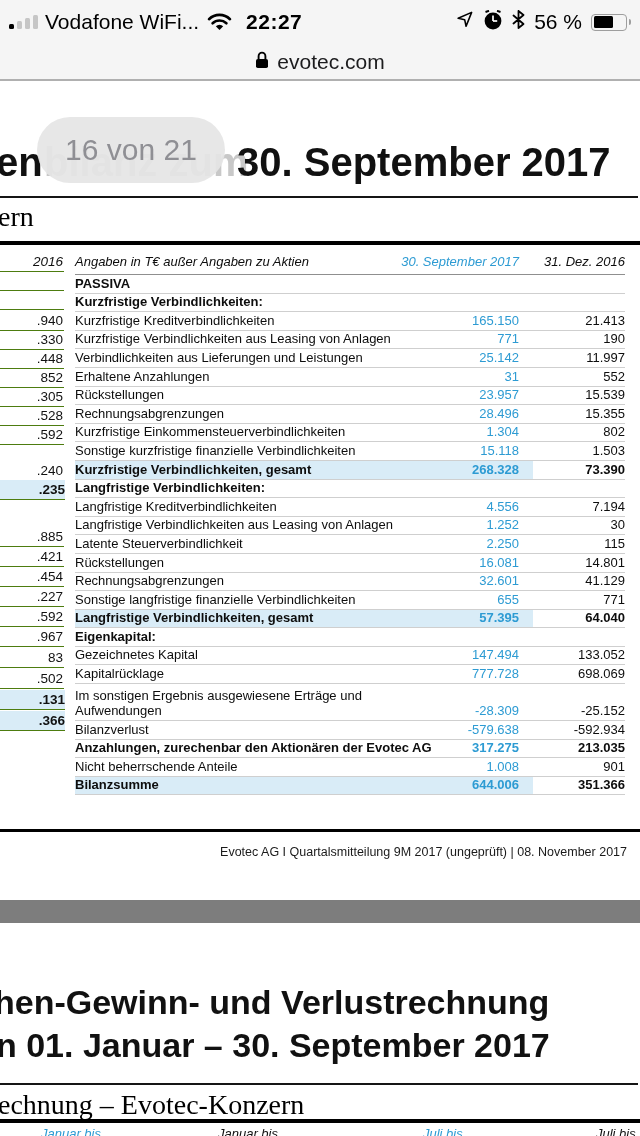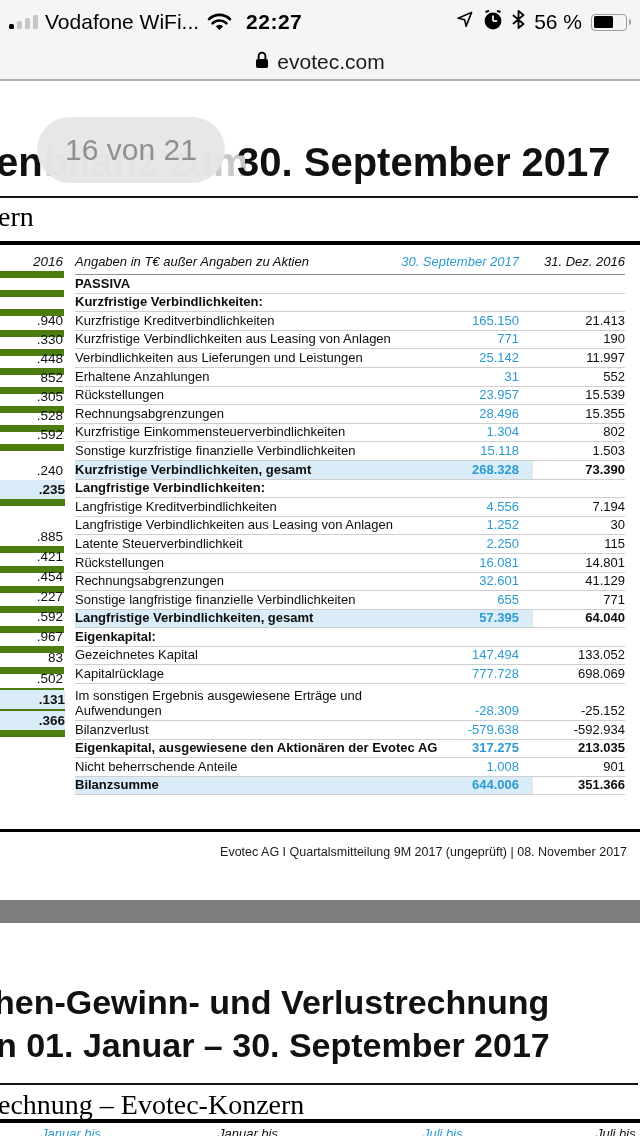--- a/index.html
+++ b/index.html
@@ -33,21 +33,21 @@
     background:rgba(229,229,229,.92);display:flex;align-items:center;justify-content:center;
     font-size:30px;color:#8f8f94;z-index:3;}
   .thinline1{position:absolute;top:196px;left:0;width:638px;height:2px;background:#151515;}
   .serif-frag{position:absolute;font-family:"Liberation Serif",serif;font-size:28px;color:#000;white-space:nowrap;}
   #sub1{top:201px;left:-2px;}
   .rule-top{position:absolute;top:241px;left:0;width:640px;height:4px;background:#000;}
 
   
   .leftcol{position:absolute;left:0;top:0;width:66px;}
   .left-row{position:absolute;left:0;width:63px;height:19px;line-height:19px;text-align:right;
-    font-size:13.5px;border-bottom:7px solid #4d7c0f;padding-right:1px;}
+    font-size:13.5px;border-bottom:1px solid #4d7c0f;padding-right:1px;}
   .left-row.nb{border-bottom:none;}
   .left-row.hl{background:#d9ecf7;width:65px;padding-right:0;}
   .left-row.b{font-weight:bold;}
   .left-row.i{font-style:italic;}
 
   
   table.bal{position:absolute;left:75px;top:250px;width:550px;border-collapse:collapse;
     table-layout:fixed;font-size:13px;color:#0d0d0d;}
   table.bal col.c1{width:268px;} table.bal col.c2{width:190px;} table.bal col.c3{width:92px;}
   table.bal thead td{height:22px;border-bottom:1px solid #8f8f8f;font-style:italic;vertical-align:middle;}
@@ -300,21 +300,21 @@
 Aufwendungen</td>
         <td class="c-v17">-28.309</td>
         <td class="c-v16">-25.152</td>
       </tr>
       <tr>
         <td class="c-label">Bilanzverlust</td>
         <td class="c-v17">-579.638</td>
         <td class="c-v16">-592.934</td>
       </tr>
       <tr class="boldrow">
-        <td class="c-label">Eigenkapital, ausgewiesene den Aktionären der Evotec AG</td>
+        <td class="c-label">Anzahlungen, zurechenbar den Aktionären der Evotec AG</td>
         <td class="c-v17">317.275</td>
         <td class="c-v16">213.035</td>
       </tr>
       <tr>
         <td class="c-label">Nicht beherrschende Anteile</td>
         <td class="c-v17">1.008</td>
         <td class="c-v16">901</td>
       </tr>
       <tr class="total">
         <td class="c-label">Bilanzsumme</td>

